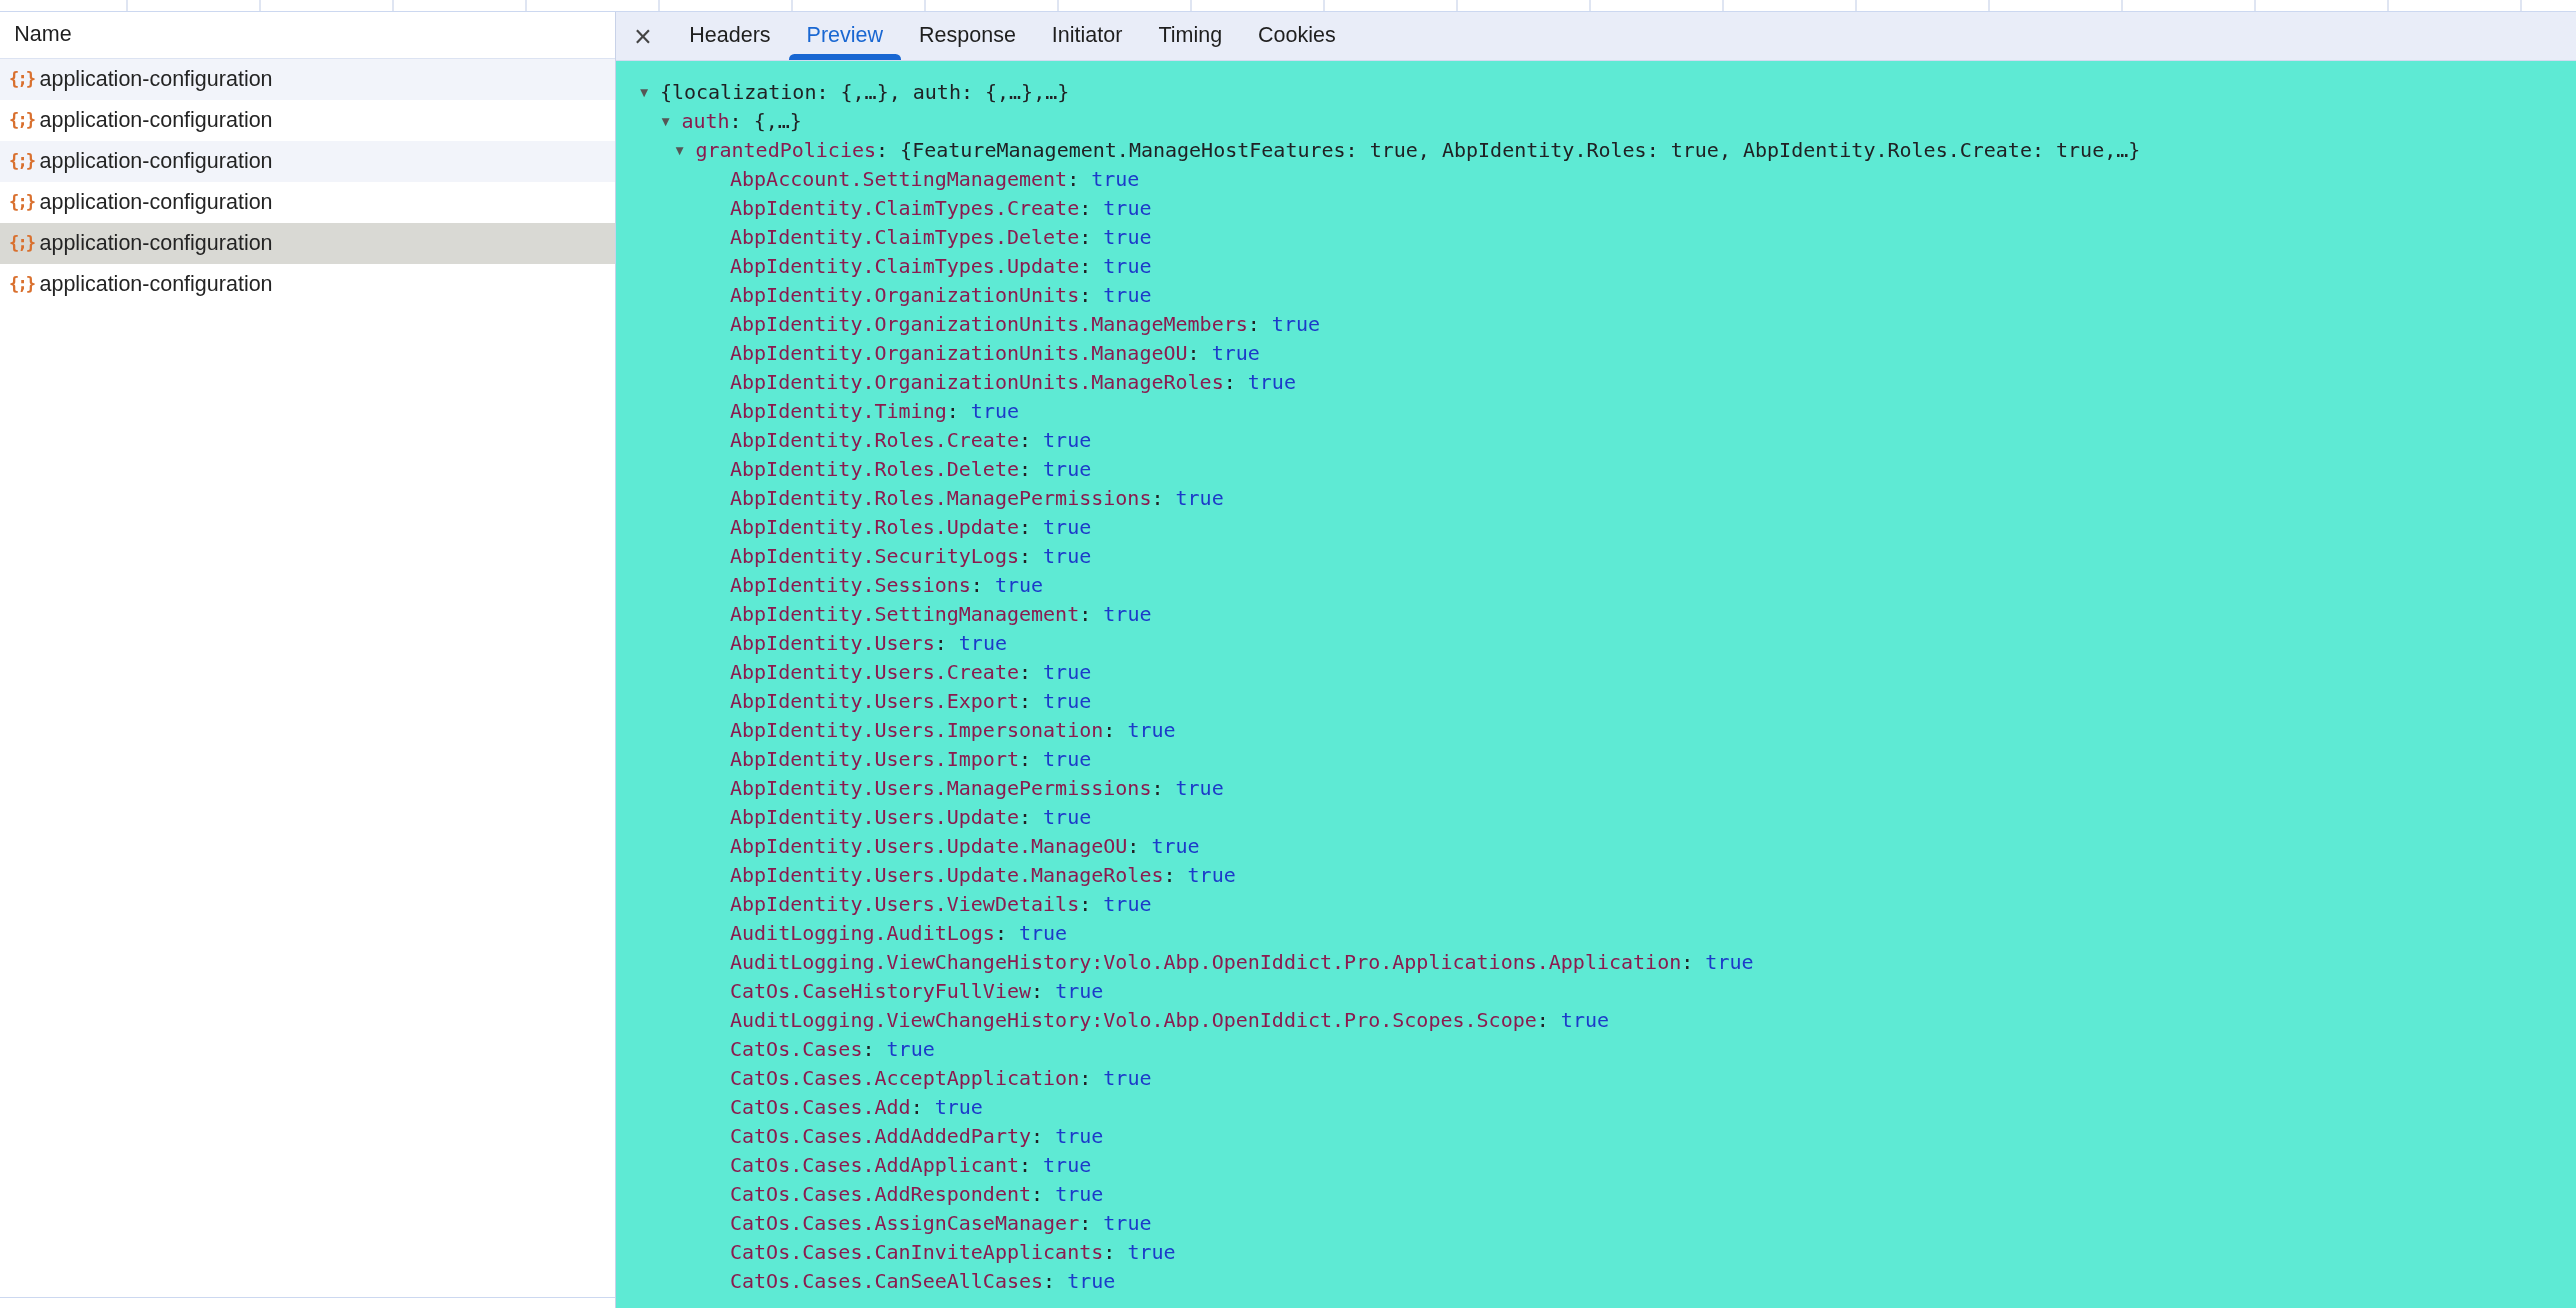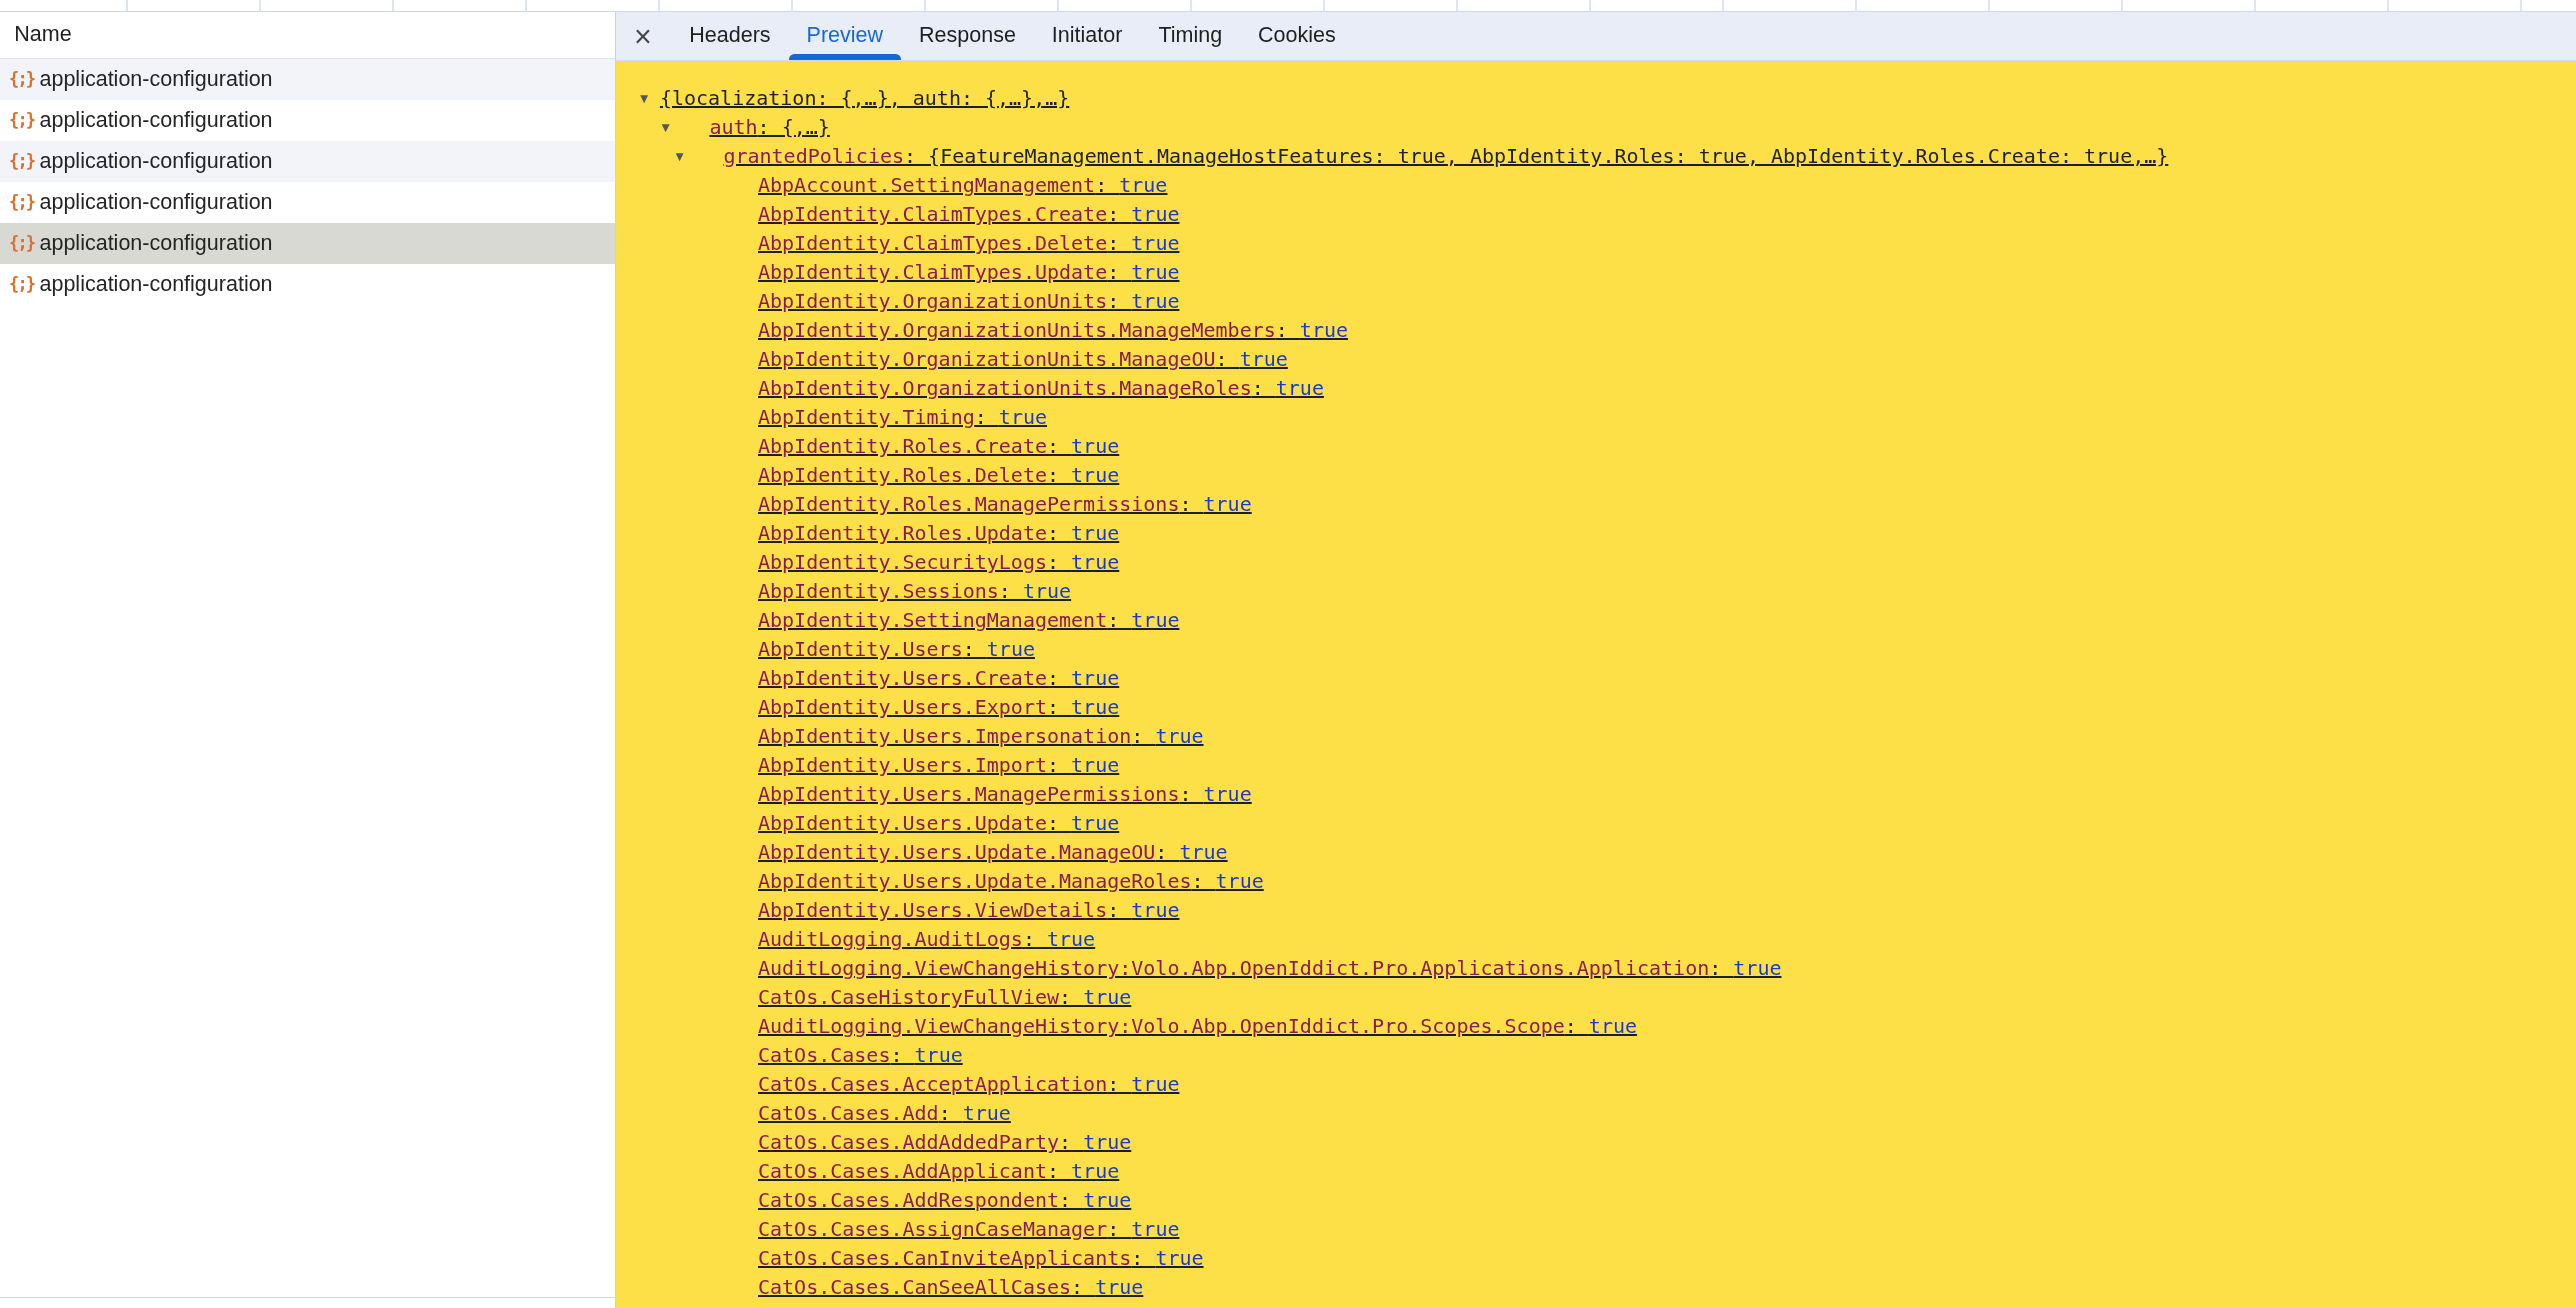--- a/index.html
+++ b/index.html
@@ -85,36 +85,36 @@
     padding:11px 18px;font-size:21.5px;color:var(--text);cursor:pointer;white-space:nowrap;
   }
   .tab.active{color:var(--accent);}
   .tab.active::after{
     content:"";position:absolute;left:0;right:0;bottom:0;height:5.4px;
     background:var(--accent);border-radius:5.4px 5.4px 0 0;
   }
 
   
   .tree{
-    flex:1;min-height:0;overflow:hidden;background:#fde047;
+    flex:1;min-height:0;overflow:hidden;background:#5eead4;
     font-family:"DejaVu Sans Mono", monospace;font-size:20px;line-height:29px;
-    padding-top:23px;cursor:default;text-decoration:underline;
+    padding-top:17px;cursor:default;
   }
   .line{white-space:nowrap;}
   .line .tri{
     display:inline-block;width:22.4px;
     font-family:"Liberation Sans", sans-serif;
     font-size:13.4px;color:var(--tri);vertical-align:1.8px;
   }
   .lvl0{padding-left:21.5px;}
   .lvl1{padding-left:43px;}
   .lvl2{padding-left:57px;}
   .leaf{padding-left:114px;}
   .code{color:var(--code);}
-  .key{color:var(--maroon);margin-left:28px;}
+  .key{color:var(--maroon);}
   .punct{color:var(--code);white-space:pre;}
   .bool{color:var(--bool);}
 </style>
 </head>
 <body>
 
 <div class="screen">
 
   <div class="top-sliver"></div>
 

